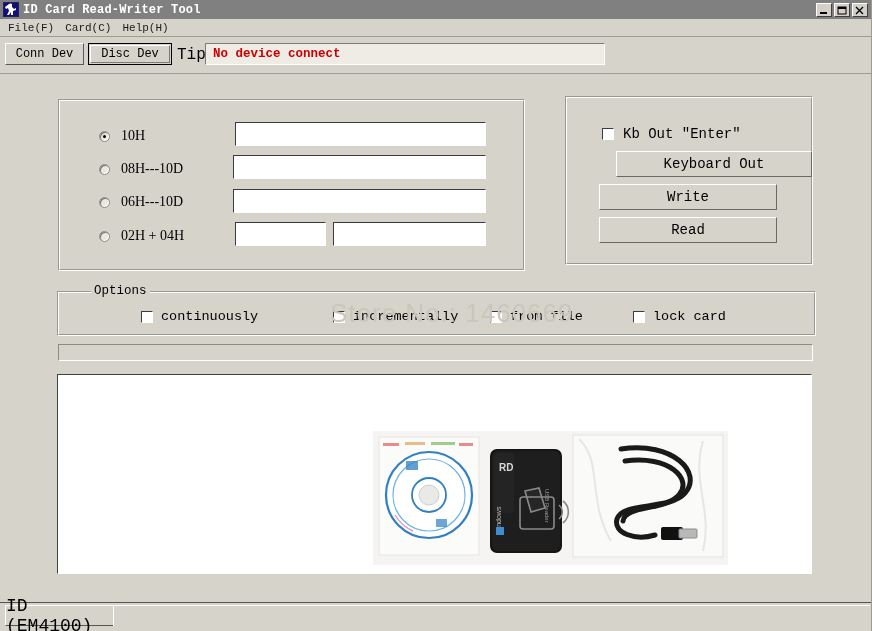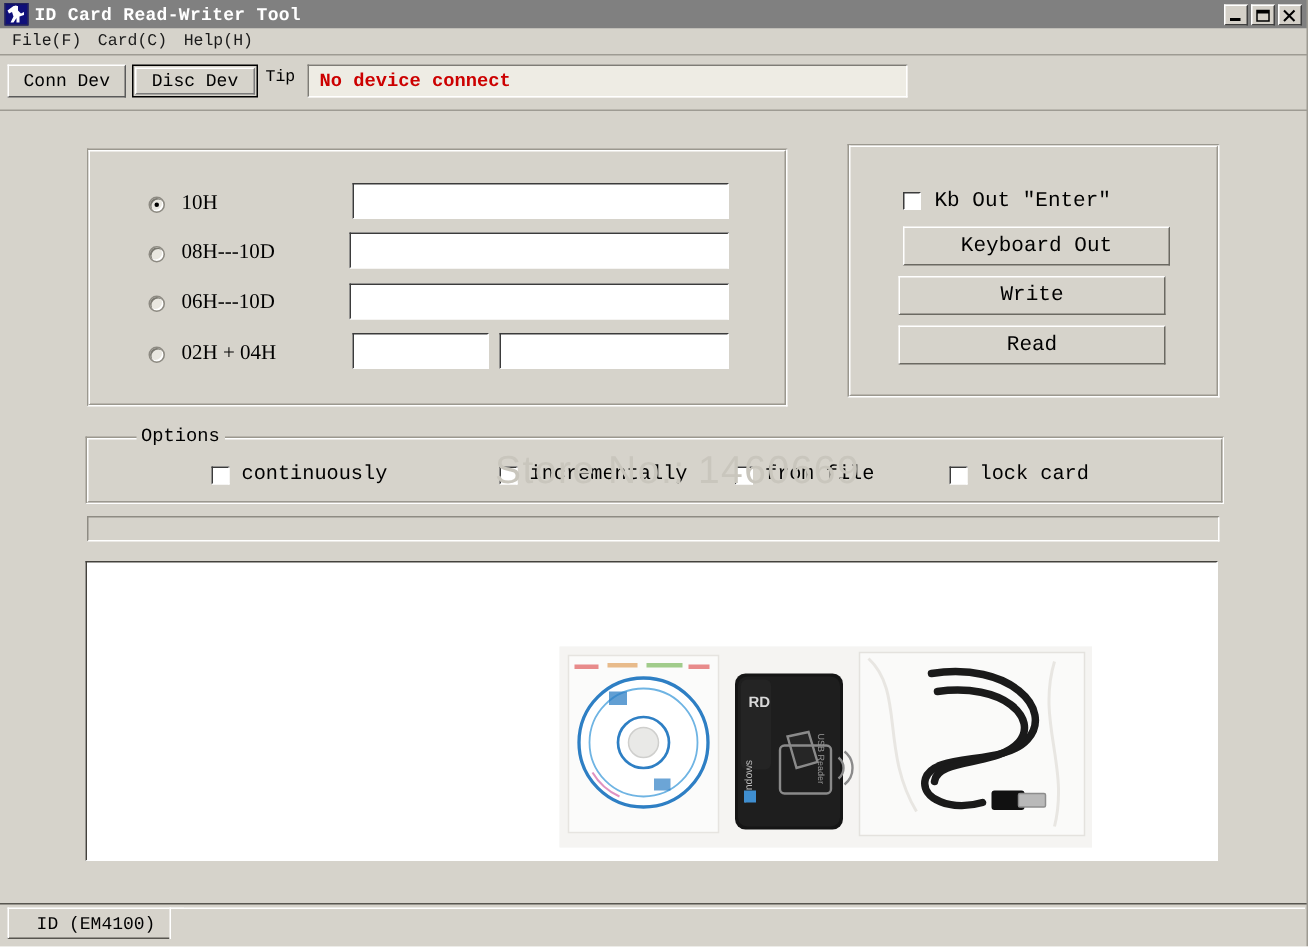--- a/index.html
+++ b/index.html
@@ -128,21 +128,21 @@
     border-left: 1px solid #ffffff;
     border-right: 1px solid #7a7a7a;
     border-bottom: 1px solid #7a7a7a;
     pointer-events: none;
   }
   #btn-conn { left: 5px; top: 3px; width: 79px; }
   #btn-disc { left: 88px; top: 3px; width: 84px; }
   .tip-label {
     position: absolute;
     left: 177px; top: 6px;
-    font-size: 11px;
+    font-size: 16px;
     color: #000;
     font-family: "Liberation Mono", "DejaVu Sans Mono", monospace;
   }
   .tip-box {
     position: absolute;
     left: 205px; top: 3px;
     width: 400px; height: 22px;
     background: #eeece4;
     border-top: 1px solid #7e7c76;
     border-left: 1px solid #7e7c76;
@@ -373,25 +373,24 @@
     width: 118px; height: 21px;
     background: #d6d3cb;
     border-top: 1px solid #ffffff;
     border-left: 1px solid #ffffff;
     border-right: 1px solid #57554f;
     border-bottom: 1px solid #57554f;
     box-sizing: border-box;
     display: flex;
     align-items: center;
     justify-content: center;
-    font-size: 12px;
-    color: #000;
-    cursor: default;
-    font-family: "Liberation Mono", "DejaVu Sans Mono", monospace;
-    text-align: right;
+    font-size: 18px;
+    color: #000;
+    cursor: default;
+    font-family: "Liberation Mono", "DejaVu Sans Mono", monospace;
   }
   .status-rest {
     position: absolute;
     left: 113px; top: 605px;
     width: 757px; height: 21px;
     background: #d6d3cb;
     border-top: 1px solid #ffffff;
     border-left: 1px solid #ffffff;
     box-sizing: border-box;
   }
@@ -486,21 +485,21 @@
   </div>
 
   <div class="groupbox" id="group-right">
     <span class="groupbox-inner"></span>
 
     <div class="check-row" style="left:36px; top:29px;">
       <span class="check-mark"></span>
       <span class="check-label">Kb Out "Enter"</span>
     </div>
 
-    <div class="action-btn" style="left:36px; top:54px; width:178px;text-align:center;">Keyboard Out</div>
+    <div class="action-btn" style="left:50px; top:54px; width:196px;text-align:center;">Keyboard Out</div>
     <div class="action-btn" style="left:33px; top:120px; width:178px;">Read</div>
     <div class="action-btn" style="left:33px; top:87px; width:178px;">Write</div>
   </div>
 
   <div class="groupbox" id="group-options">
     <span class="groupbox-inner"></span>
     <span class="group-legend">Options</span>
 
     <div class="opt-row" style="left:83px;">
       <span class="check-mark"></span>

